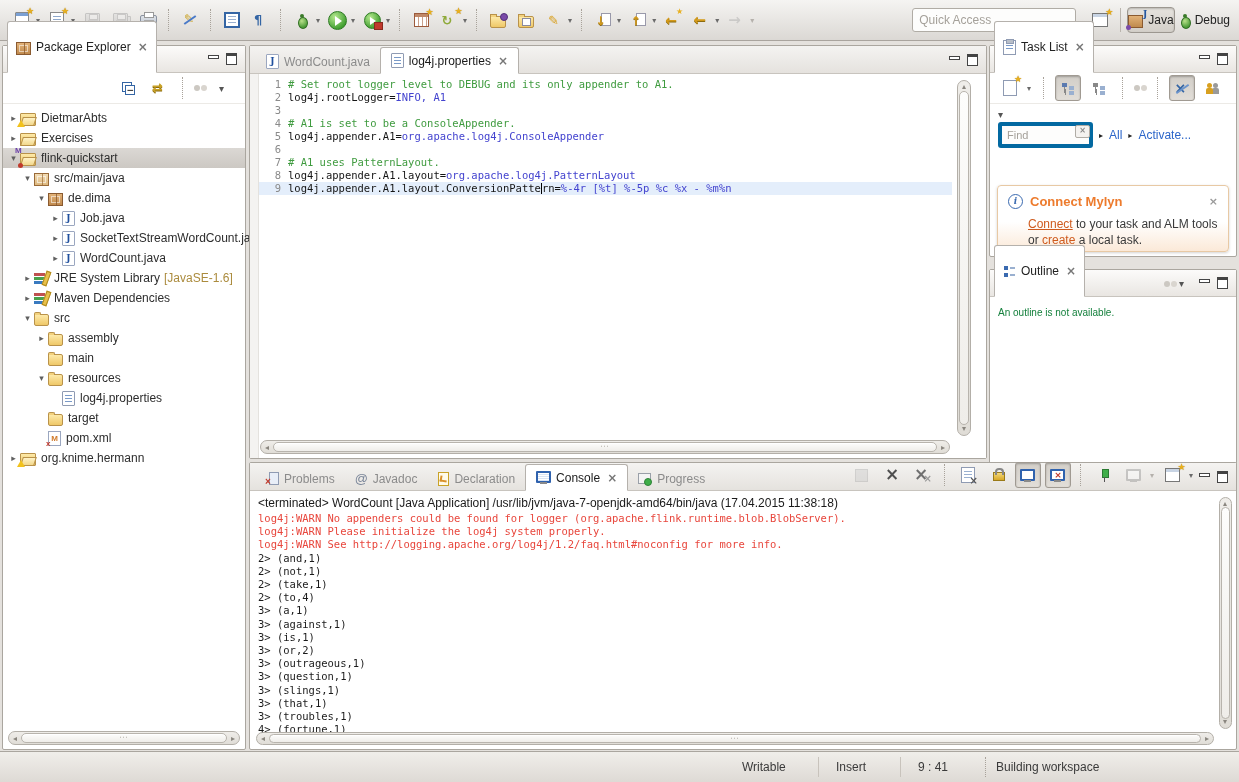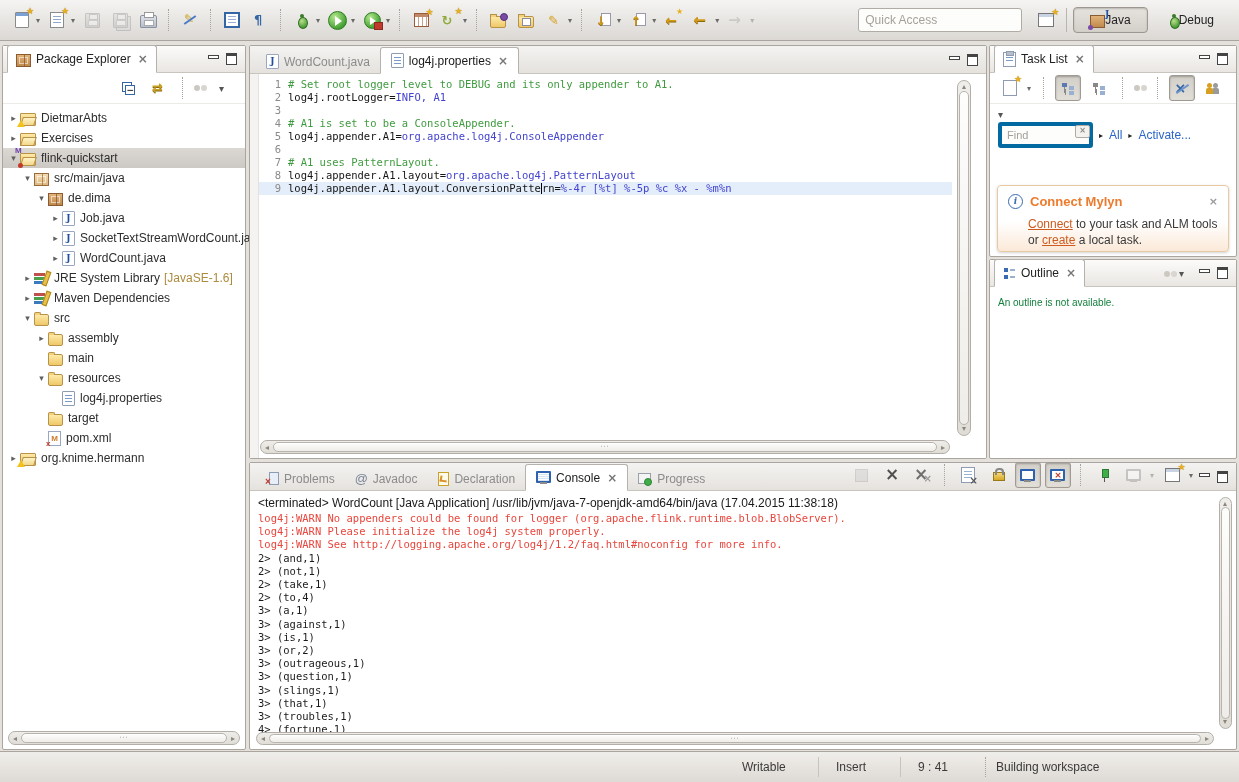--- a/index.html
+++ b/index.html
@@ -9,21 +9,21 @@
   .tbi{width:24px;height:24px;display:inline-flex;align-items:center;justify-content:center;border:1px solid transparent;border-radius:3px;margin:0 1px;position:relative}
   .tbi.prs{background:linear-gradient(#d2cec8,#e2ded8);border-color:#a09a92;box-shadow:inset 0 1px 2px rgba(0,0,0,.25)}
   .tbi.dis .ico{opacity:.4;filter:grayscale(1)}
   .ddarr{font-size:8px;color:#6a6a6a;margin:0 3px 0 0}
   .ddarr.dis{color:#b5b1ac}
   .tsep{width:1px;height:22px;border-left:1px dotted #a8a29a;margin:0 6px}
   .qa-wrap{margin-left:auto;margin-right:10px}
   #quick-access{width:150px;height:20px;border:1px solid #b0aca5;border-radius:3px;padding:1px 6px;font:12px "Liberation Sans",sans-serif;color:#444;background:#fdfdfc}
   #quick-access::placeholder{color:#a5a19a}
   .persp{display:flex;align-items:center;gap:4px}
-  .pbtn{display:inline-flex;align-items:center;height:24px;padding:0 16px;border:1px solid transparent;border-radius:4px}
+  .pbtn{display:inline-flex;align-items:center;gap:5px;height:24px;padding:0 0;border:1px solid transparent;border-radius:4px}
   .pbtn.active{background:linear-gradient(#e6e3de,#d3cfc9);border-color:#9c9790;box-shadow:inset 0 1px 2px rgba(0,0,0,.2)}
   .plabel{font-size:12px;color:#222}
   .persp-sep{width:1px;height:24px;background:#bab5ae;margin:0 6px}
   
   .ico{display:inline-block;position:relative;flex:none}
   
   .ti-new{width:12px;height:14px;background:#fff;border:1px solid #8a8a8a;border-radius:1px}
   .ti-new::before{content:"";position:absolute;left:0;right:0;top:0;height:3px;background:#7aa0d4}
   .ti-new::after,.ti-new-java::after,.ti-new-table::after,.ti-refresh-class::after,.ti-open-perspective::after,.ti-open-console::after,.ti-new-task::after{content:"★";position:absolute;right:-6px;top:-7px;font-size:9px;color:#e8b020;text-shadow:0 0 1px #9a7010}
   .ti-new-java{width:12px;height:14px;background:#fff;border:1px solid #8a8a8a}
@@ -161,21 +161,21 @@
   .fi-progress::before{content:"";position:absolute;left:0;top:1px;width:11px;height:9px;background:#f4f4f4;border:1px solid #9aa0a8}
   .fi-progress::after{content:"";position:absolute;right:0;bottom:-1px;width:6px;height:6px;border-radius:50%;background:#3fae49;border:1px solid #2e8236}
   .bdg{position:absolute;z-index:2}
   .bdg-warn{left:-4px;bottom:-2px;width:0;height:0;border-left:4px solid transparent;border-right:4px solid transparent;border-bottom:7px solid #f2c21c}
   .bdg-maven{left:-6px;top:-7px;font:bold 8px/8px "Liberation Sans",sans-serif;color:#6a3fa8}
   .bdg-maven::before{content:"M"}
   .bdg-reddot{left:-3px;bottom:-3px;width:5px;height:5px;border-radius:50%;background:#c0392b}
   
   .panel{position:absolute;background:#fff;border:1px solid #aaa69f;border-radius:2px;box-sizing:border-box}
   .phead{height:27px;background:linear-gradient(#fcfbfa,#e9e6e2);border-bottom:1px solid #c8c4be;display:flex;align-items:flex-end;padding:0 4px 0 0;box-sizing:border-box}
-  .vtab{display:inline-flex;align-items:center;gap:5px;height:26px;padding:0 8px;background:#fff;border:1px solid #b5b1ac;border-bottom-color:#fff;border-radius:3px 3px 0 0;margin:0 0 -1px 4px;font-size:12px;color:#222;position:relative;z-index:2}
+  .vtab{display:inline-flex;align-items:center;gap:5px;height:26px;padding:12px 8px;background:#fff;border:1px solid #b5b1ac;border-bottom-color:#fff;border-radius:3px 3px 0 0;margin:0 0 -1px 4px;font-size:12px;color:#222;position:relative;z-index:2}
   .tclose{font:bold 12px/12px "DejaVu Sans",sans-serif;color:#777;margin-left:2px}
   .hspacer{flex:1}
   .wbtn{width:16px;height:14px;position:relative;margin:0 1px 6px 1px}
   .wmin::after{content:"";position:absolute;left:2px;top:3px;width:9px;height:2px;border:1px solid #444;background:#fff}
   .wmax::after{content:"";position:absolute;left:2px;top:1px;width:9px;height:8px;border:1px solid #444;border-top:3px solid #444;background:#fff}
   .ptools{height:30px;display:flex;align-items:center;justify-content:flex-end;gap:3px;padding:0 6px;border-bottom:1px solid #eceae6}
   
   .tree{padding-top:4px}
   .trow{height:20px;display:flex;align-items:center;white-space:nowrap}
   .trow.sel{background:linear-gradient(#dbd8d4,#ccc8c3)}
@@ -563,21 +563,21 @@
     <div class="mylyn">
       <div class="my-title-row">
         <span class="info-ic">i</span>
         <span class="my-title">Connect Mylyn</span>
         <span class="my-close">×</span>
       </div>
       <div class="my-body"><span class="my-link">Connect</span><span> to your task and ALM tools or </span><span class="my-link">create</span><span> a local task.</span></div>
     </div>
   </div>
 
-  <div class="panel" id="outline" style="left:989px;top:259px;width:248px;height:200px">
+  <div class="panel" id="outline" style="left:989px;top:269px;width:248px;height:200px">
     <div class="phead">
       <span class="vtab">
         <span class="ico fi-outline"></span>
         <span>Outline</span>
         <span class="tclose">×</span>
       </span>
       <span class="hspacer"></span>
       <span class="ico ti-view-dots" style="margin-bottom:8px"></span>
       <span class="wbtn"><span class="ico ti-view-menu"></span></span>
       <span class="wbtn wmin"></span>

